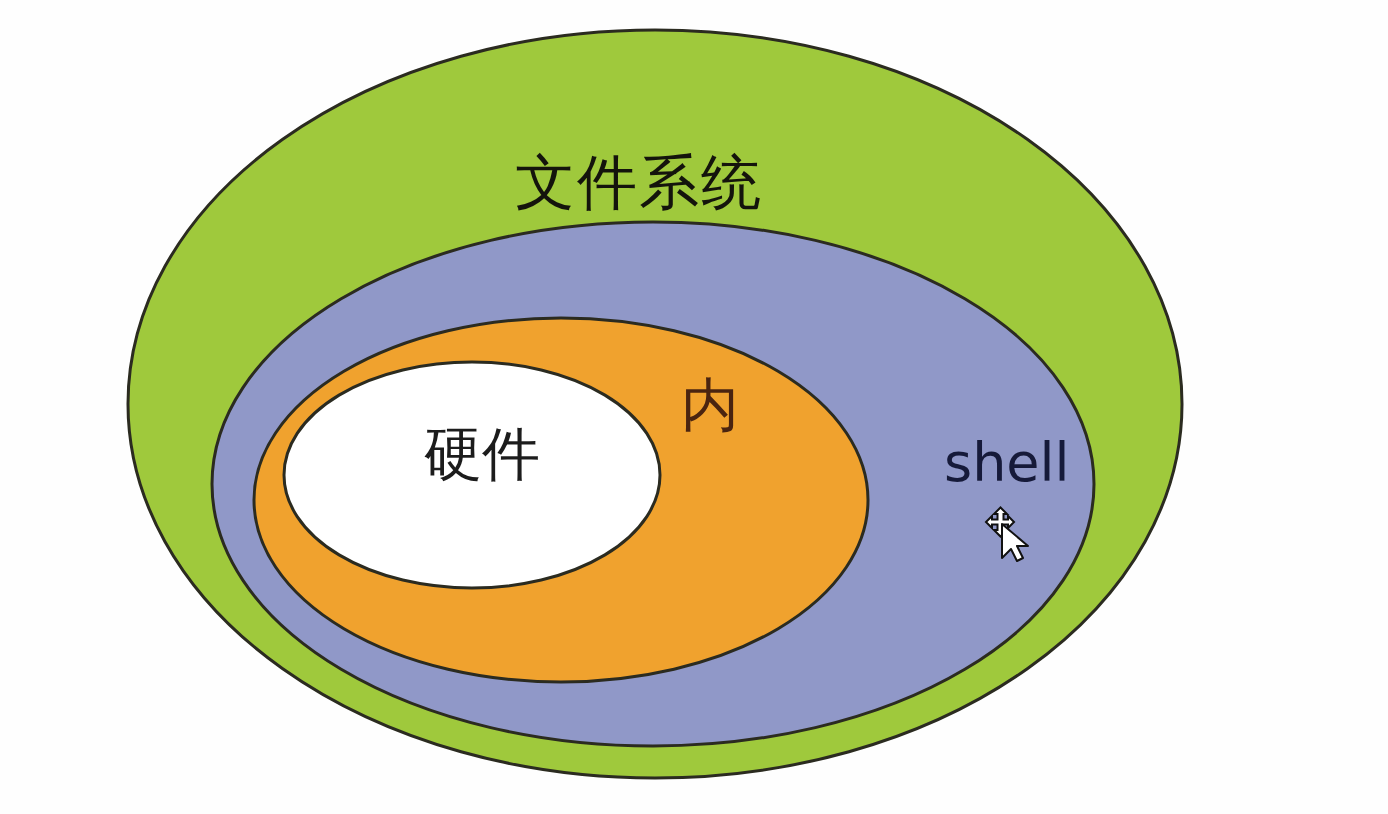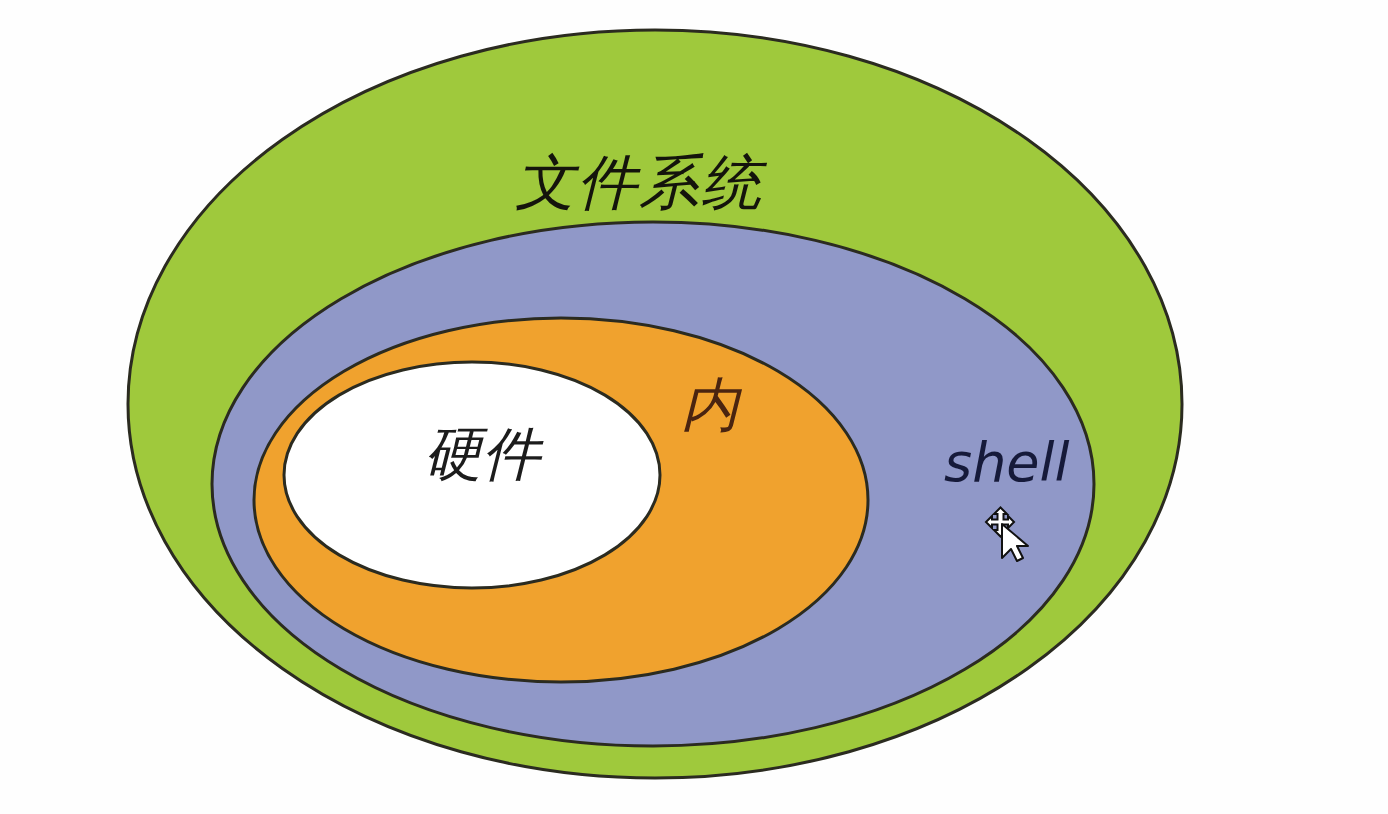--- a/index.html
+++ b/index.html
@@ -11,21 +11,20 @@
     width: 1388px;
     height: 814px;
     overflow: hidden;
     font-family: "Liberation Sans", sans-serif;
   }
   #diagram-root {
     position: relative;
     width: 1388px;
     height: 814px;
     background: #fefefe;
-    font-style: italic;
   }
   #venn-svg {
     display: block;
     width: 1388px;
     height: 814px;
   }
   .ellipse-shape {
     stroke: #2b2b20;
     stroke-width: 3;
   }

